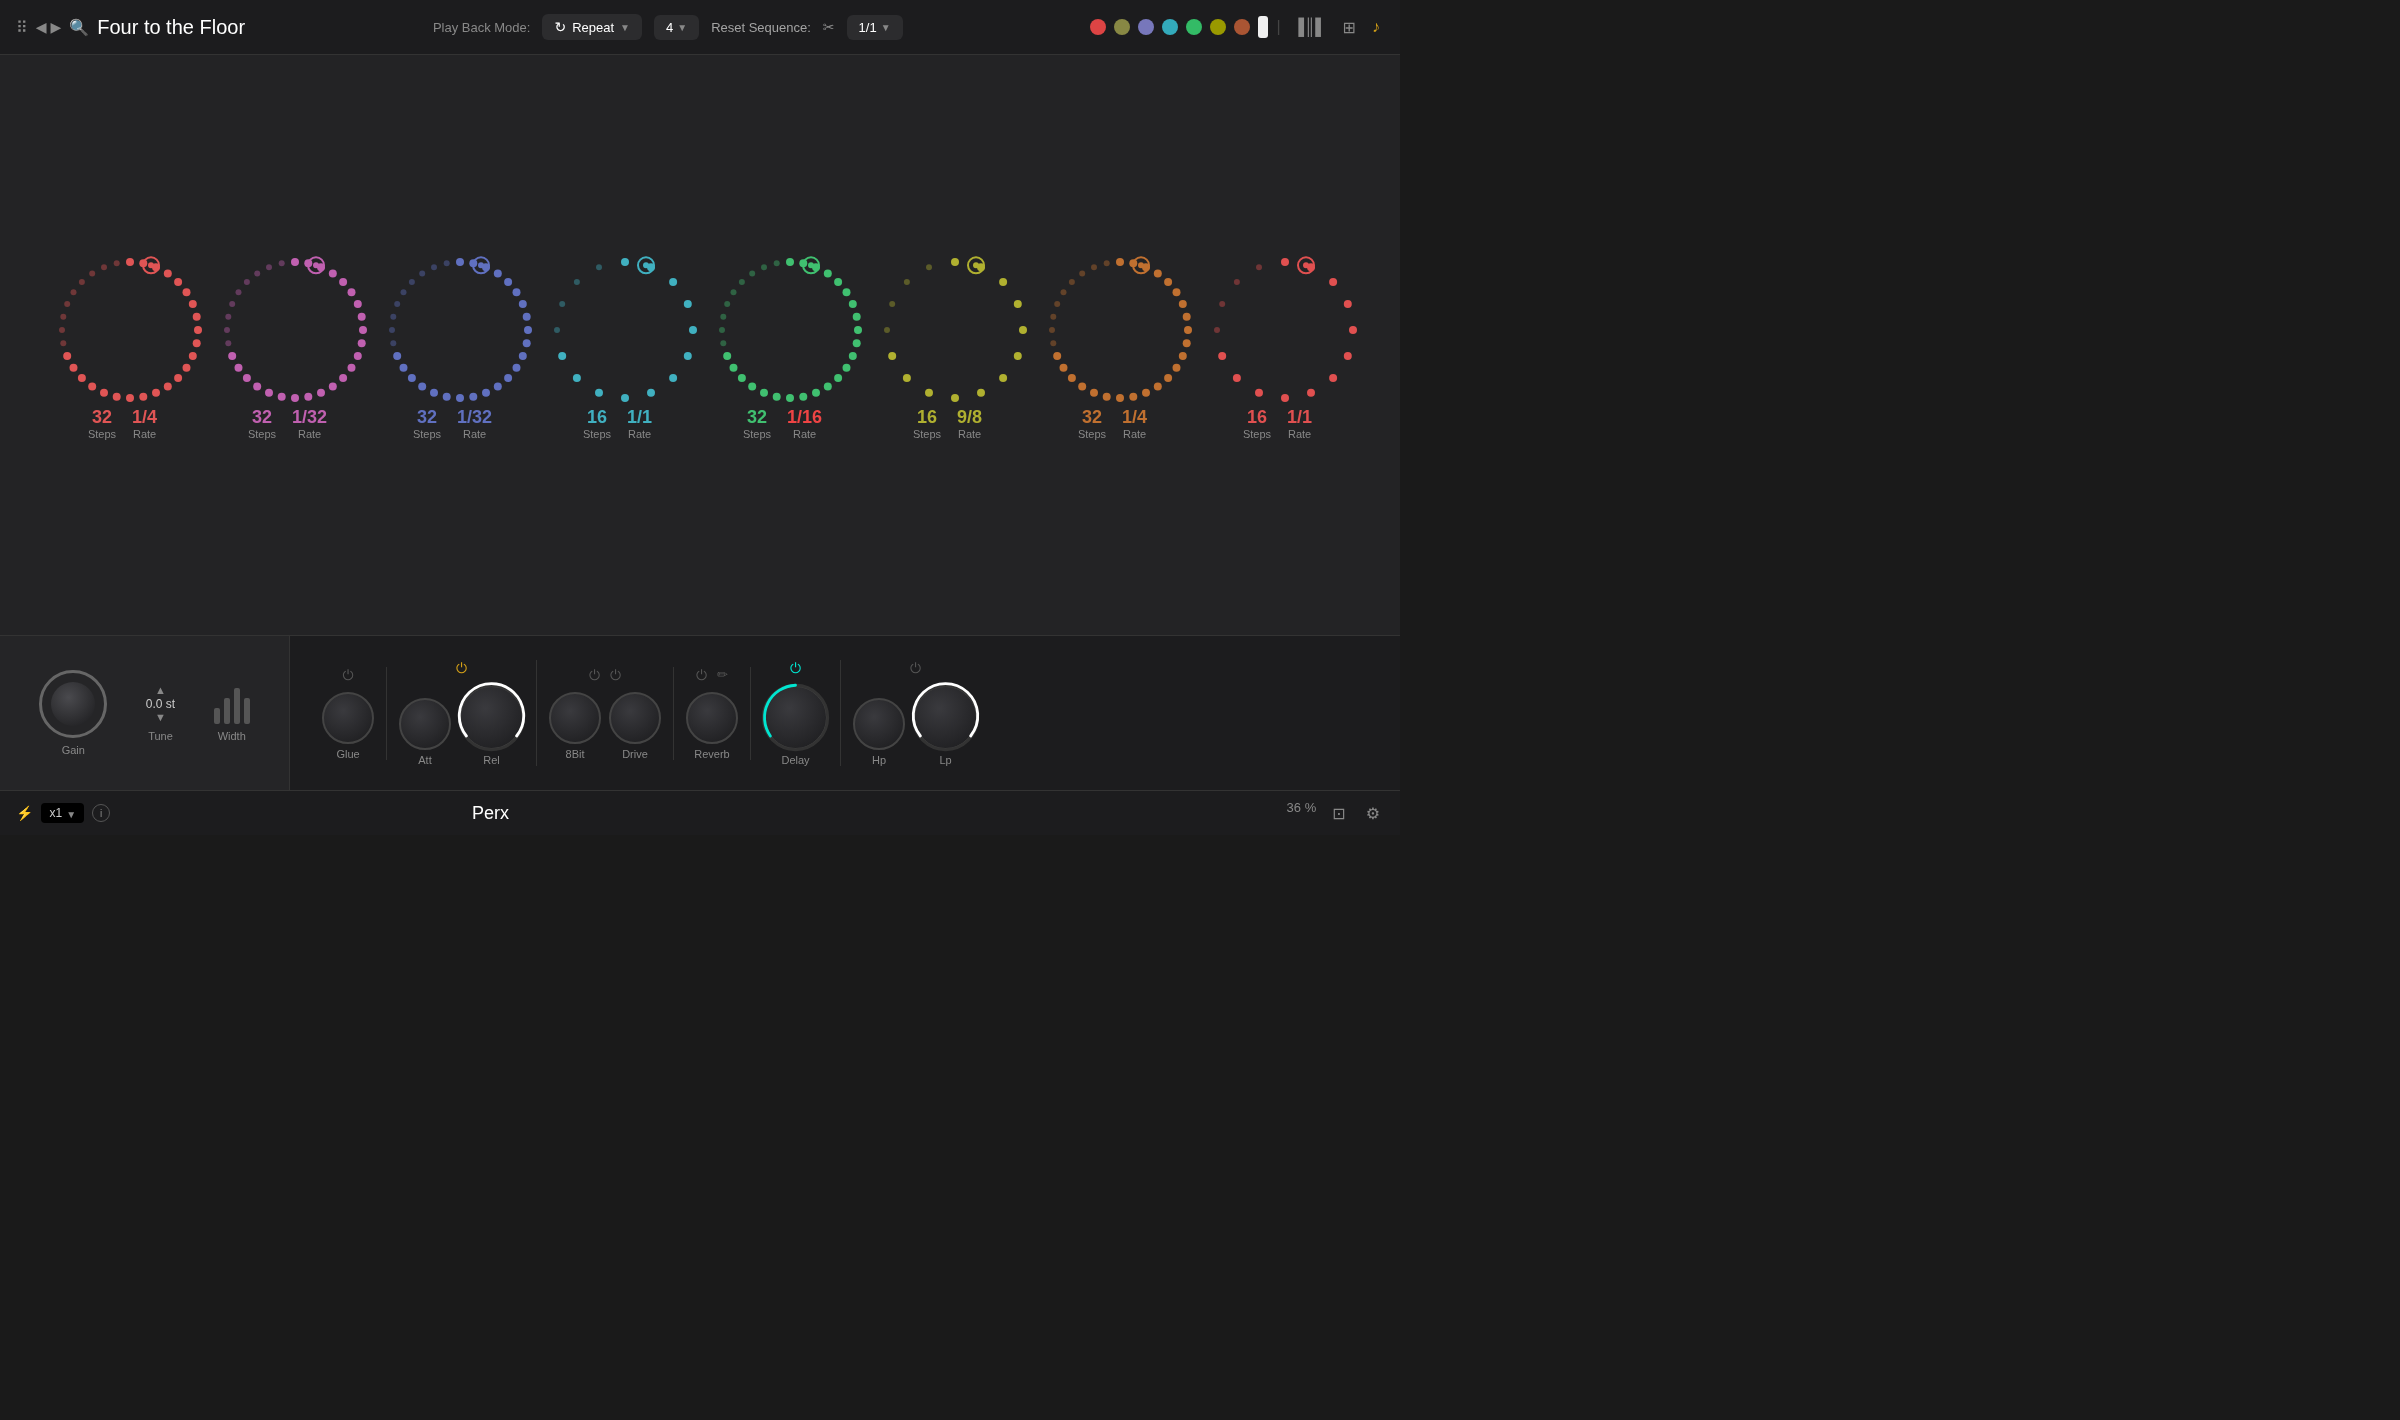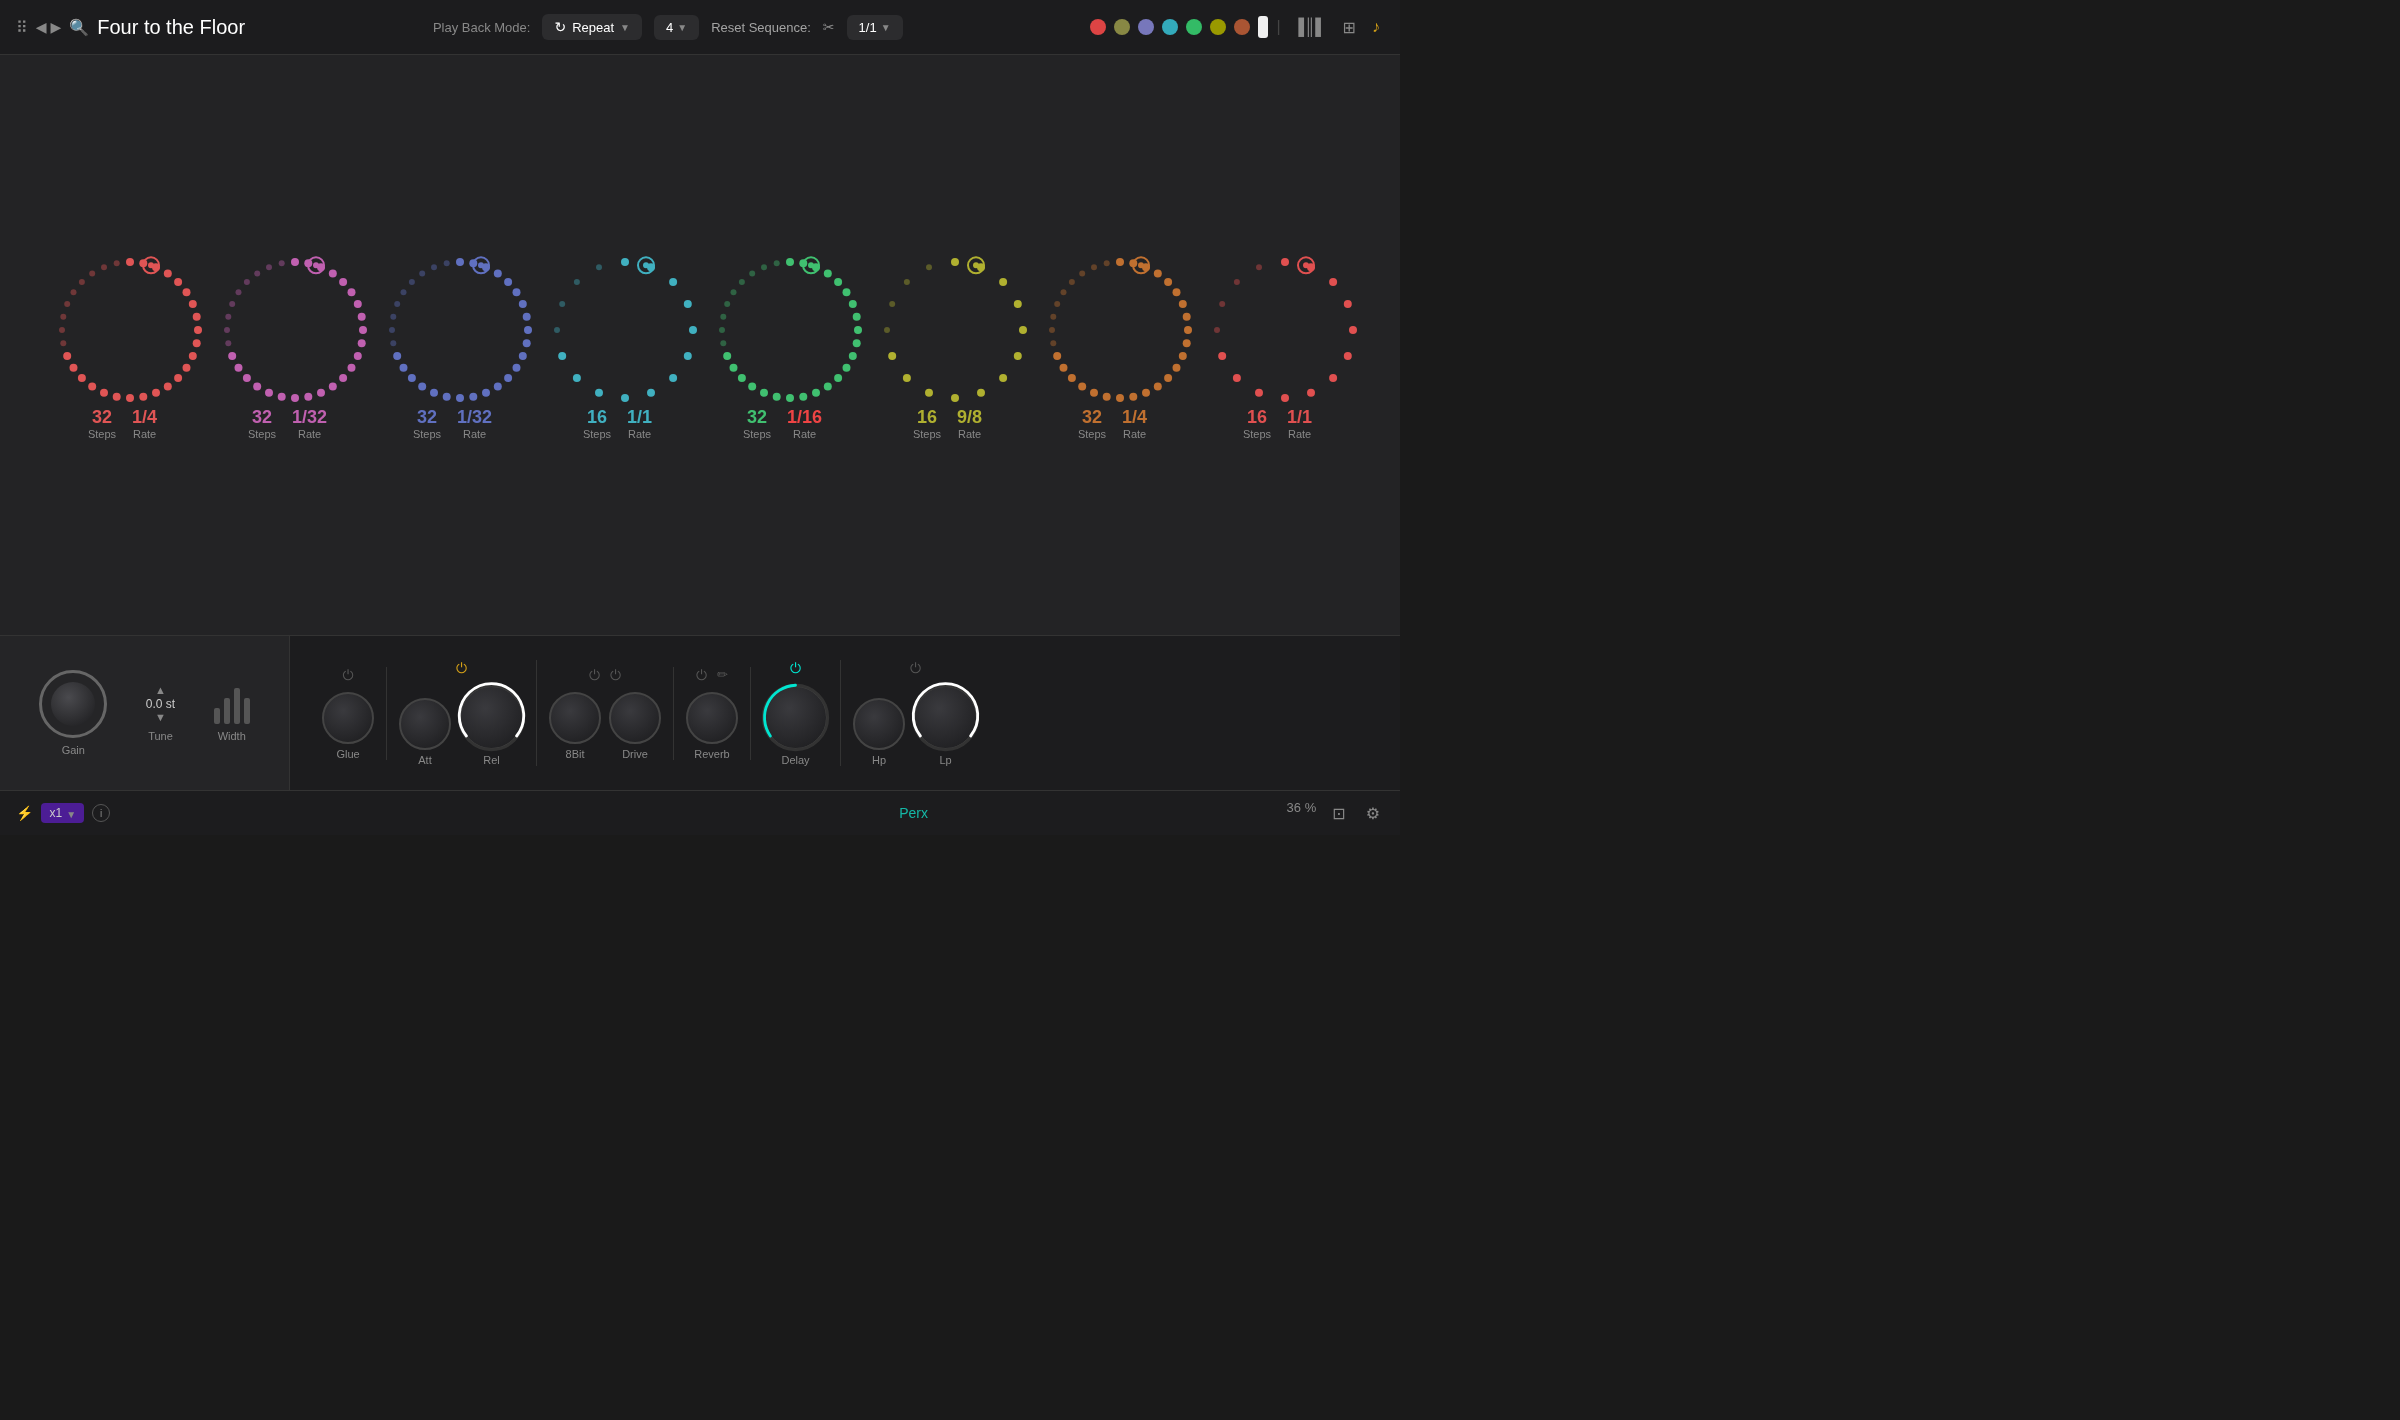--- a/index.html
+++ b/index.html
@@ -328,43 +328,43 @@
       display: flex;
       align-items: center;
       gap: 8px;
       flex: 1;
     }
     .status-icon { color: #888; font-size: 14px; }
     .status-mult {
       display: flex;
       align-items: flex-end;
       gap: 4px;
-      background: #4c1d95;
+      background: #000000;
       border-radius: 4px;
       padding: 3px 8px;
       font-size: 12px;
       cursor: pointer;
     }
     .info-circle {
       width: 18px;
       height: 18px;
       border-radius: 50%;
       border: 1px solid #555;
       display: flex;
       align-items: center;
       justify-content: center;
       font-size: 10px;
       color: #888;
       cursor: pointer;
     }
     .status-center {
       flex: 1;
-      text-align: right;
-      font-size: 14px;
-      color: #14b8a6;
+      text-align: left;
+      font-size: 18px;
+      color: #ffffff;
     }
     .status-right {
       display: flex;
       align-items: flex-start;
       gap: 12px;
       flex: 1;
       justify-content: flex-end;
     }
     .zoom-pct {
       font-size: 13px;

